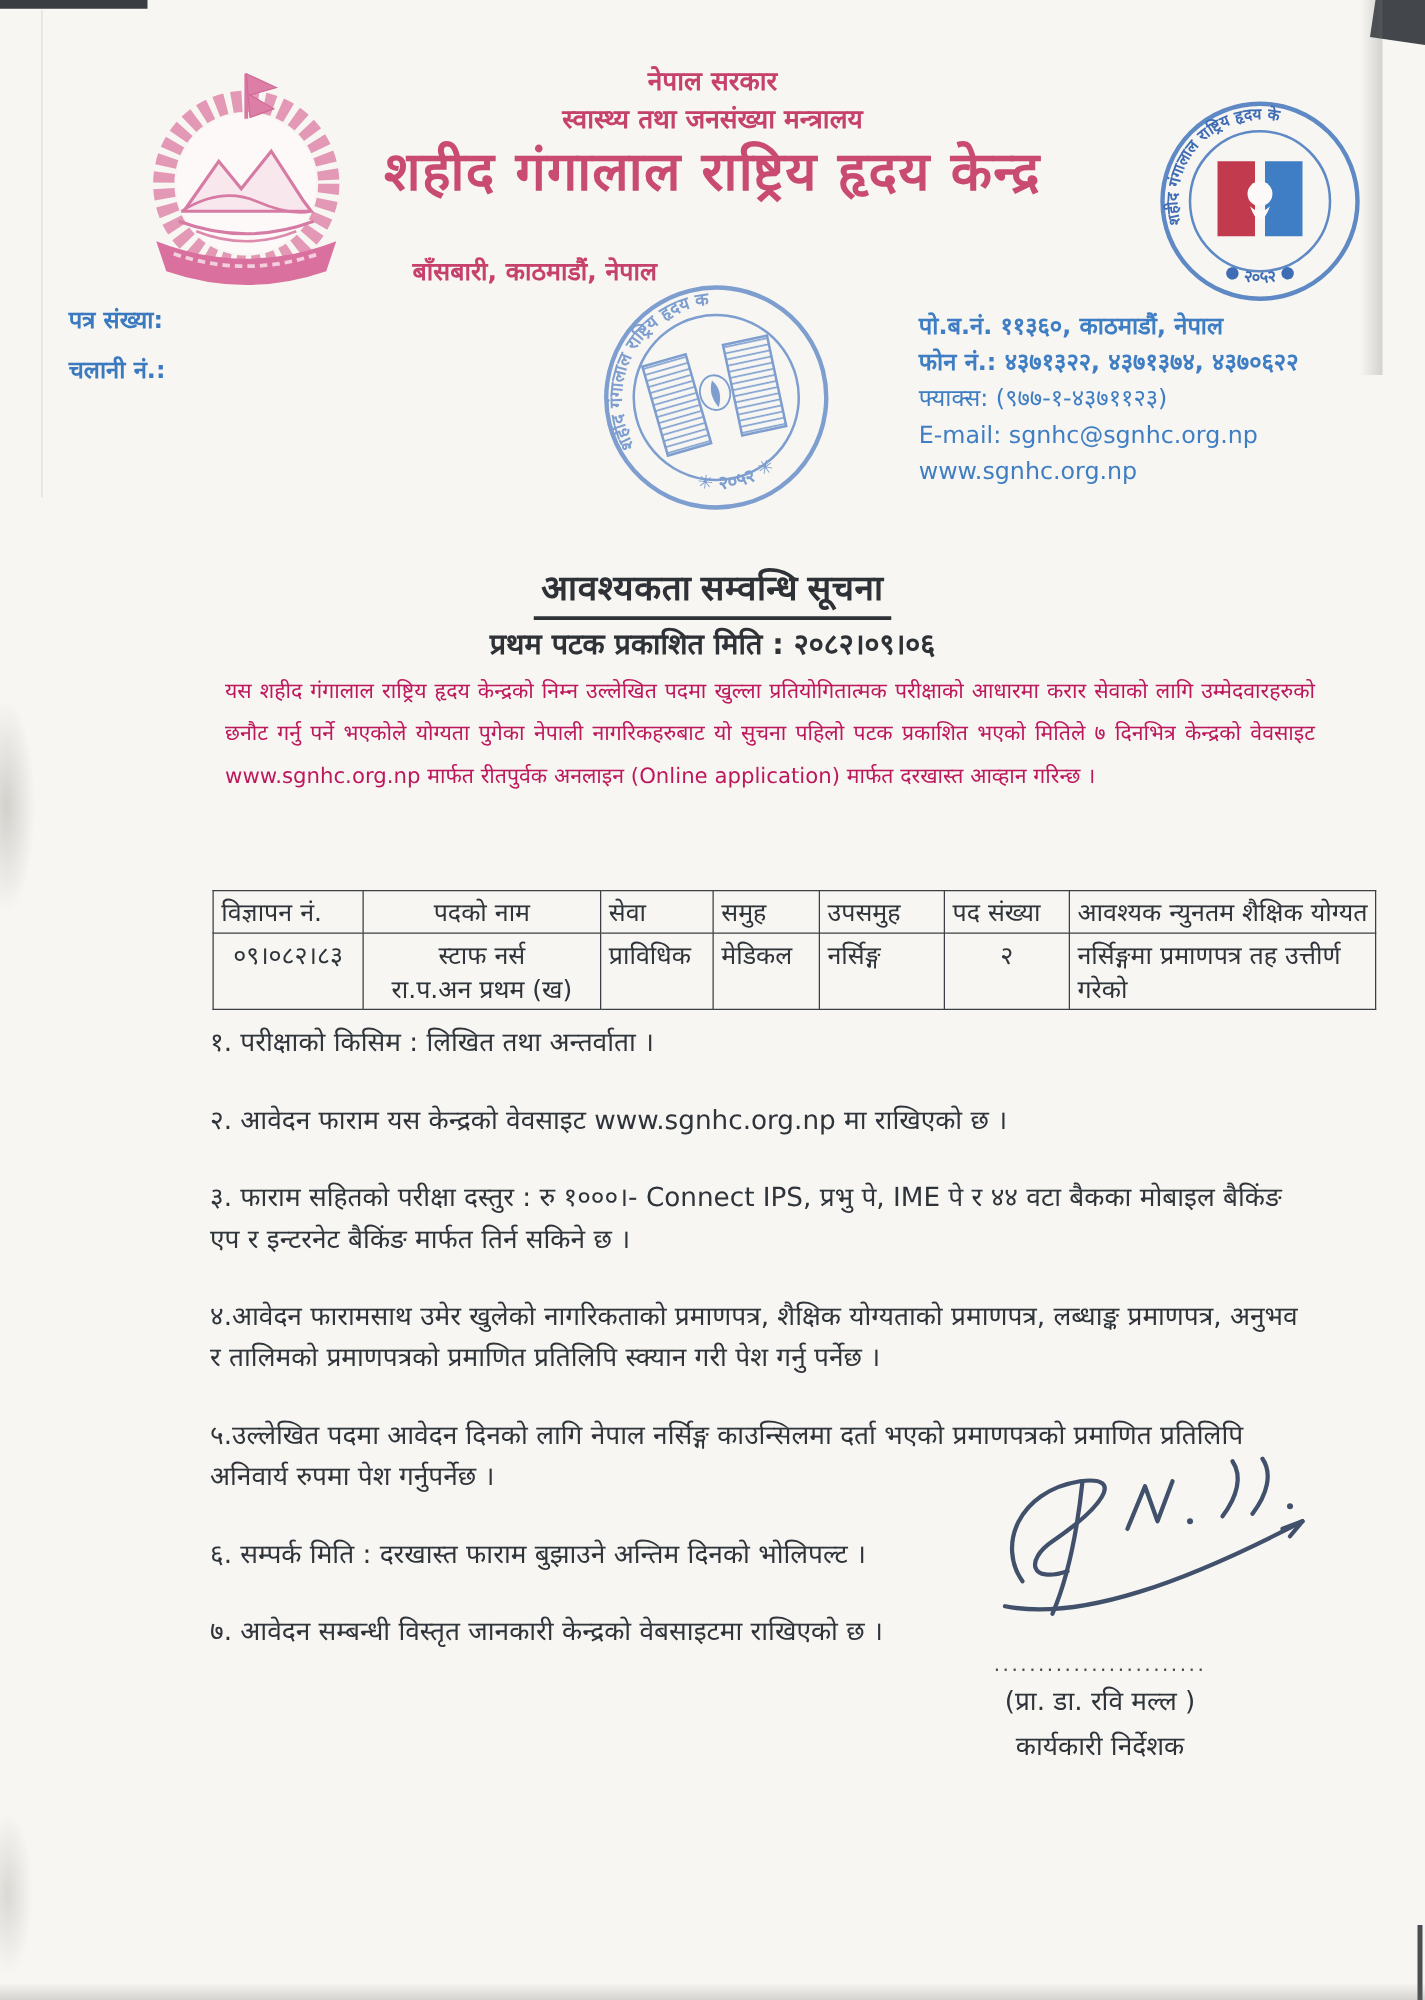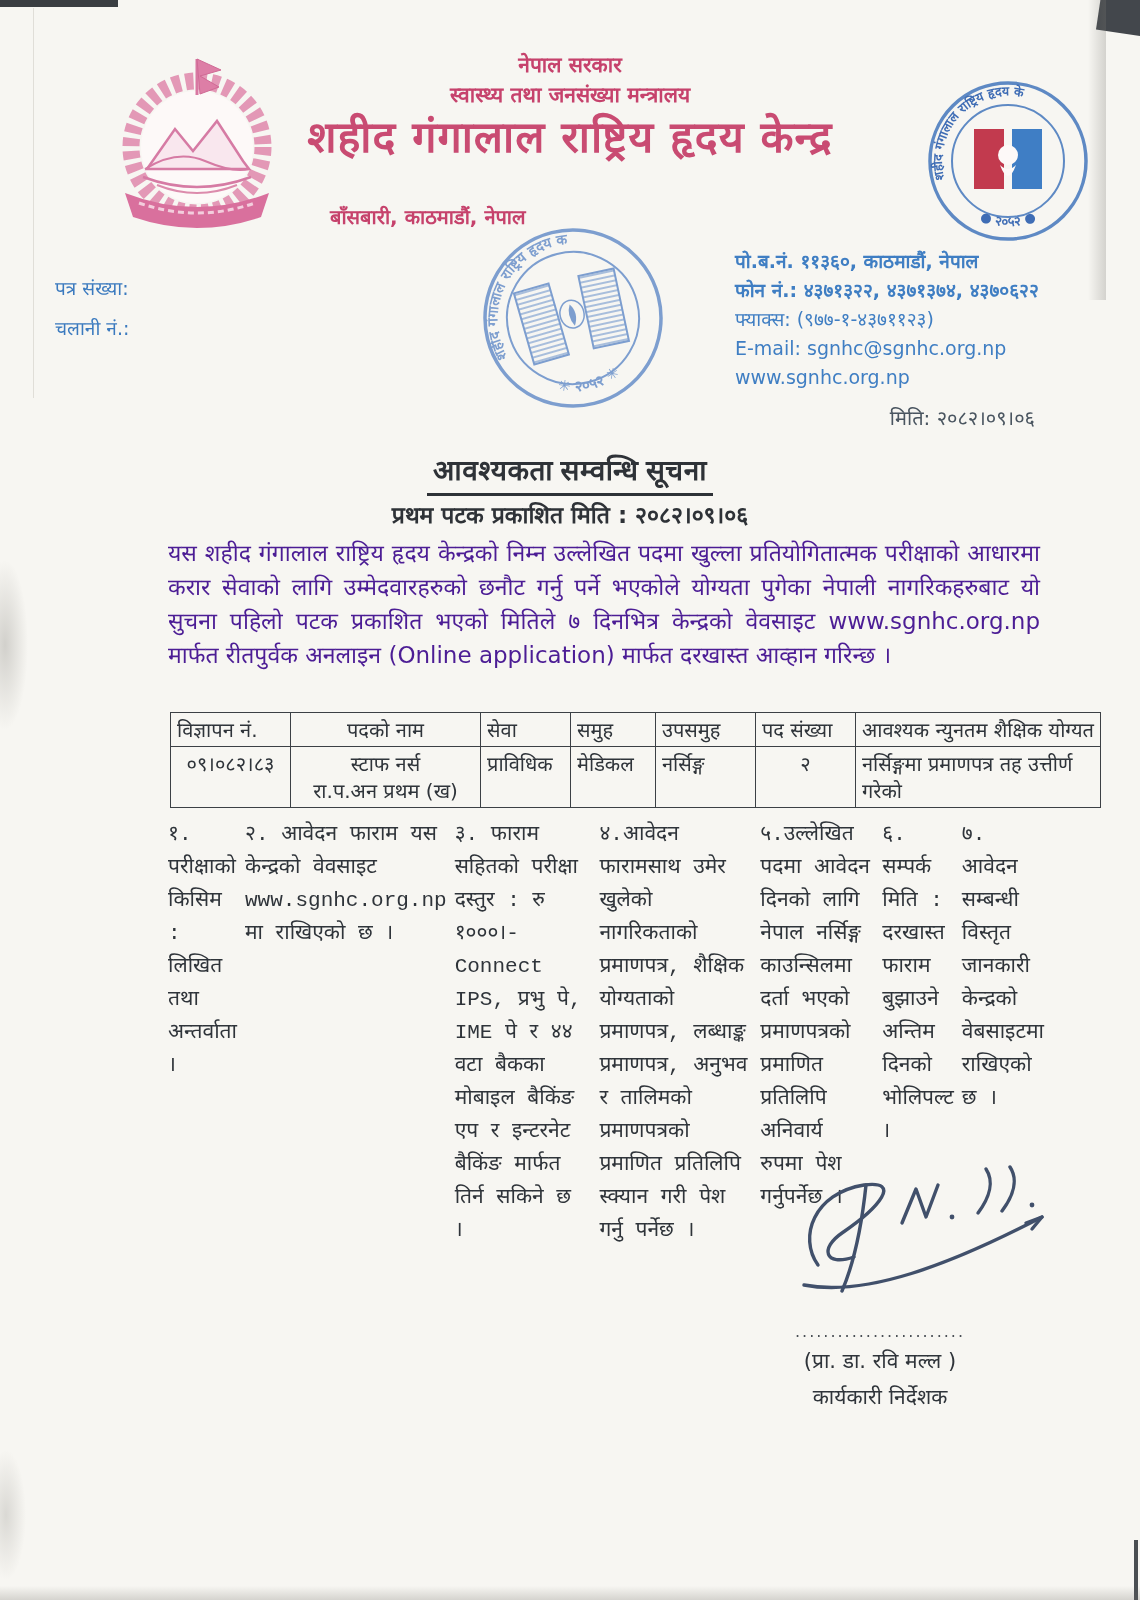--- a/index.html
+++ b/index.html
@@ -29,46 +29,46 @@
   .gov-line{position:absolute;left:300px;width:540px;text-align:center;color:#c6426c;font-weight:bold;}
   .gov1{top:50px;font-size:21px;}
   .gov2{top:80px;font-size:21px;}
   .org-name{position:absolute;left:190px;top:106px;width:760px;text-align:center;
     color:#c94b72;font-size:43px;font-weight:bold;letter-spacing:1px;}
   .established{position:absolute;left:250px;top:172px;width:640px;text-align:center;
     color:#c6426c;font-size:19px;font-weight:bold;}
   .hq-address{position:absolute;left:330px;top:203px;width:480px;
     color:#c6426c;font-size:20px;font-weight:bold;}
 
-  .ref-label{position:absolute;left:55px;color:#3b7abf;font-size:19px;font-weight:normal;margin-top:33px;}
+  .ref-label{position:absolute;left:55px;color:#3b7abf;font-size:19px;font-weight:bold;}
   .ref1{top:242px;}
   .ref2{top:282px;}
 
   .contact{position:absolute;left:735px;top:247px;color:#3f7ec3;font-size:19px;line-height:29px;}
   .contact .c-bold{font-weight:bold;}
   .doc-date{position:absolute;left:760px;top:404px;width:275px;text-align:right;
     color:#4a5560;font-size:20px;}
 
   
   .notice-title-wrap{position:absolute;left:0;top:450px;width:1140px;text-align:center;}
   .notice-title{display:inline-block;font-size:28px;font-weight:bold;color:#2e3237;
     border-bottom:3px solid #2e3237;padding:0 6px 5px 6px;letter-spacing:.5px;font-family:Liberation Serif, serif;}
   .notice-subtitle{position:absolute;left:0;top:498px;width:1140px;text-align:center;
     font-size:23px;font-weight:bold;color:#2e3237;}
-  .intro{position:absolute;left:168px;top:536px;width:872px;font-size:23px;line-height:34px;
-    text-align:justify;color:#4c1d95;}
+  .intro{position:absolute;left:180px;top:536px;width:872px;font-size:17px;line-height:34px;
+    text-align:justify;color:#be185d;}
 
   table.vacancy{position:absolute;left:170px;top:712px;border-collapse:collapse;
     font-size:20px;color:#2f343a;table-layout:fixed;}
   table.vacancy th,table.vacancy td{border:1.6px solid #3c4045;padding:3px 6px;font-weight:normal;}
   table.vacancy th{text-align:left;white-space:nowrap;overflow:hidden;}
   table.vacancy td{vertical-align:top;}
   td.center{text-align:center;white-space:pre-line;}
 
-  .items{position:absolute;left:168px;top:818px;width:876px;display:flex;flex-direction:row;gap:8px;font-family:Liberation Mono, monospace;}
+  .items{position:absolute;left:168px;top:818px;width:876px;display:flex;flex-direction:column;gap:29px;}
   .item{font-size:21px;line-height:33px;color:#2f343a;}
 
   
   .sig-svg{position:absolute;left:780px;top:1165px;}
   .sig-dots{position:absolute;left:770px;top:1322px;width:220px;text-align:center;
     color:#4a4f55;font-size:16px;letter-spacing:2px;}
   .sig-name{position:absolute;left:740px;top:1346px;width:280px;text-align:center;
     color:#2f343a;font-size:21px;}
   .sig-title{position:absolute;left:740px;top:1382px;width:280px;text-align:center;
     color:#2f343a;font-size:21px;}
@@ -156,21 +156,20 @@
   </svg>
 
   <div class="contact">
     <div class="c-bold">पो.ब.नं. ११३६०, काठमाडौं, नेपाल</div>
     <div class="c-bold">फोन नं.: ४३७१३२२, ४३७१३७४, ४३७०६२२</div>
     <div>फ्याक्स: (९७७-१-४३७११२३)</div>
     <div>E-mail: sgnhc@sgnhc.org.np</div>
     <div>www.sgnhc.org.np</div>
   </div>
 
-  <div class="doc-date">मिति: २०८२।०९।०६</div>
 
   <div class="notice-title-wrap">
     <span class="notice-title">आवश्यकता सम्वन्धि सूचना</span>
   </div>
   <div class="notice-subtitle">प्रथम पटक प्रकाशित मिति : २०८२।०९।०६</div>
 
   <div class="intro">यस शहीद गंगालाल राष्ट्रिय हृदय केन्द्रको निम्न उल्लेखित पदमा खुल्ला प्रतियोगितात्मक परीक्षाको आधारमा करार सेवाको लागि उम्मेदवारहरुको छनौट गर्नु पर्ने भएकोले योग्यता पुगेका नेपाली नागरिकहरुबाट यो सुचना पहिलो पटक प्रकाशित भएको मितिले ७ दिनभित्र केन्द्रको वेवसाइट www.sgnhc.org.np मार्फत रीतपुर्वक अनलाइन (Online application) मार्फत दरखास्त आव्हान गरिन्छ ।</div>
 
   <table class="vacancy">
     <colgroup>

